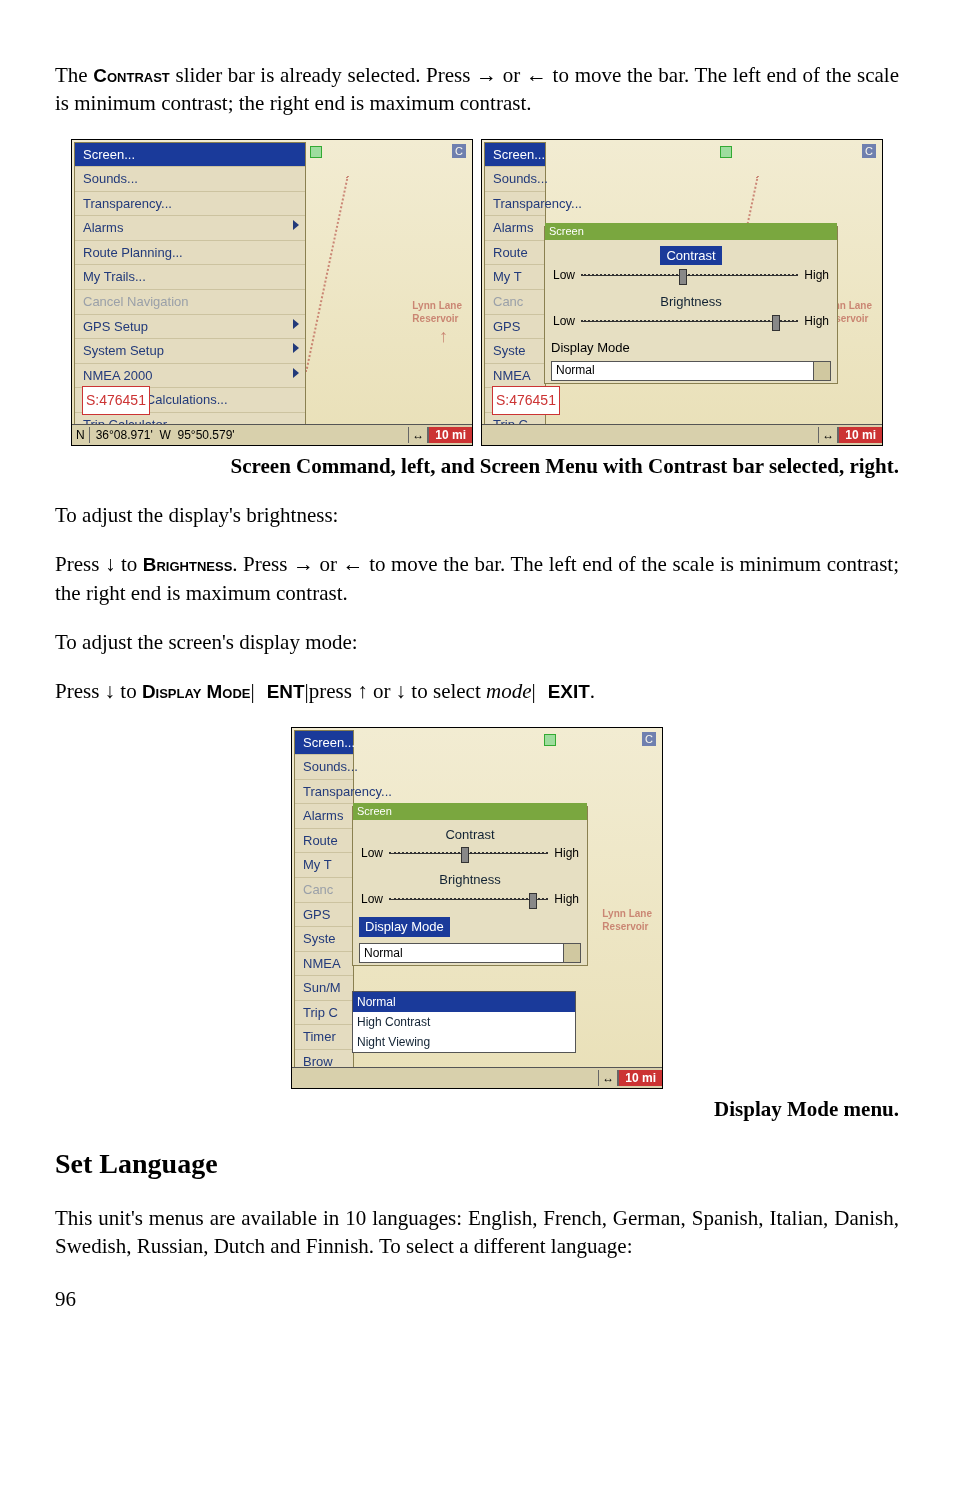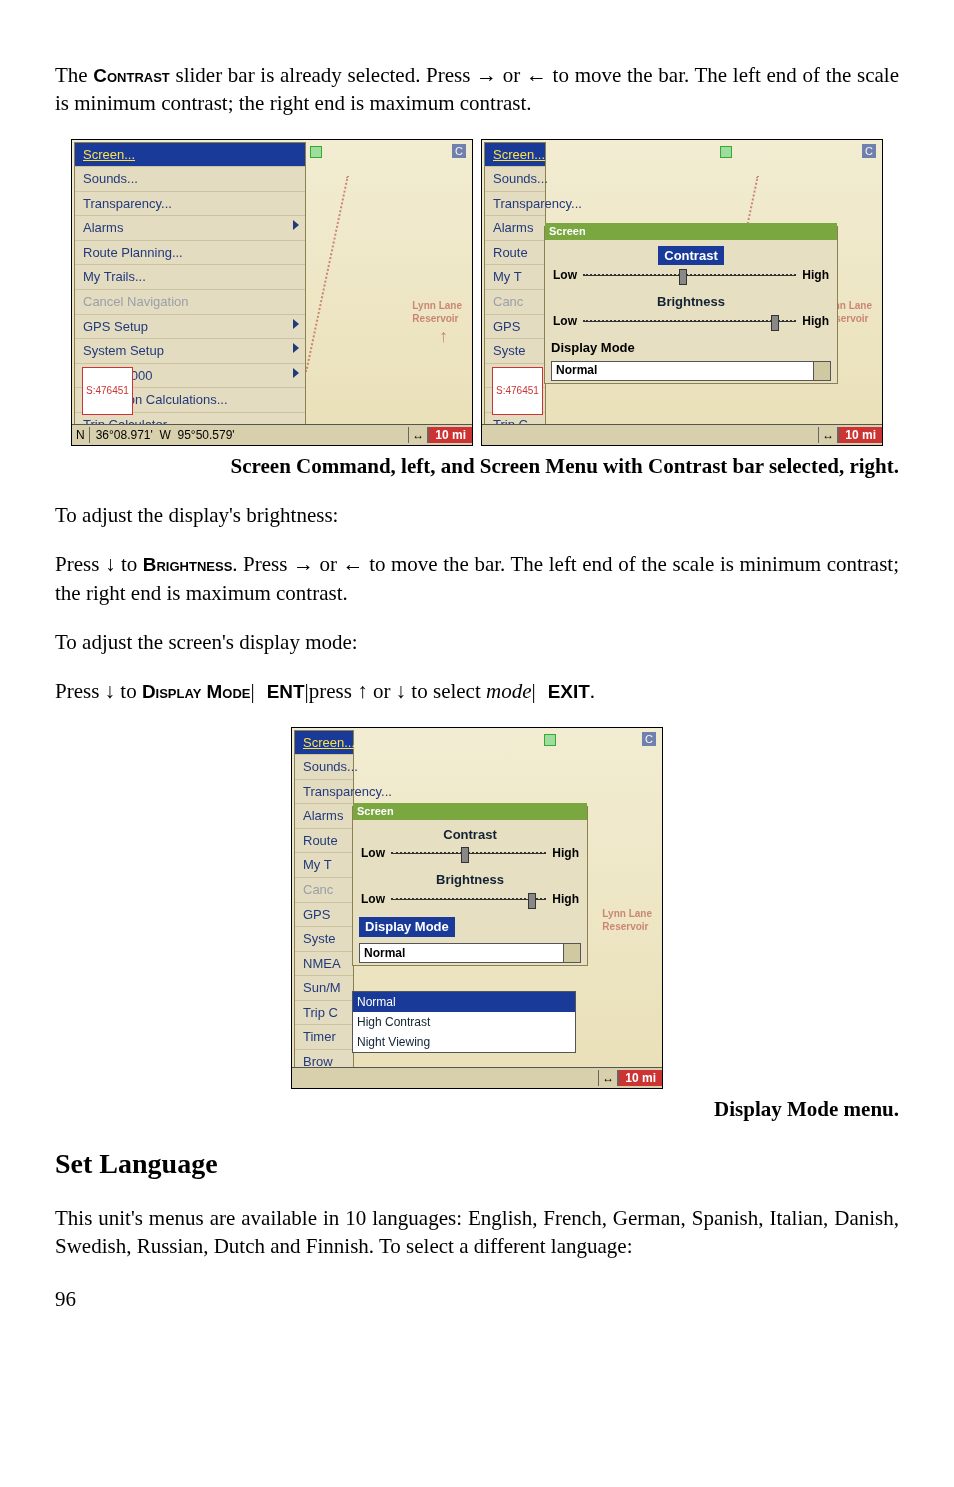--- a/index.html
+++ b/index.html
@@ -64,40 +64,38 @@
     border-bottom: 1px solid #ccc3a0;
     color: #223a7a;
     cursor: default;
     position: relative;
     white-space: nowrap;
     display: flex;
     align-items: center;
   }
   .menu-item.sel {
     background: #1a3a9a;
-    color: #fde047;
-    text-decoration: underline;
+    color: #ffffff;
   }
   .menu-item.dis { color: #9aa0a8; }
   .menu-item .sub-arrow {
     position: absolute; right: 6px; top: 4px;
     width: 0; height: 0;
     border-top: 5px solid transparent;
     border-bottom: 5px solid transparent;
     border-left: 6px solid #223a7a;
   }
 
   .popup {
     position: absolute;
     left: 62px; top: 86px;
     width: 280px;
     background: #e6dfc2;
     border: 1px solid #8a8050;
     padding: 0 6px 2px 6px;
-    font-weight: bold;
   }
   .popup .section { margin: 6px 2px 10px 2px; text-align: center; }
   .popup .section-title { display: inline-block; color: #123; margin-bottom: 2px; }
   .popup .section-title.sel { background: #1a3a9a; color: #fff; padding: 1px 6px; }
 
   .slider-row { display: flex; align-items: center; gap: 6px; font-size: 12px; }
   .slider-track {
     flex: 1;
     height: 0;
     border-top: 2px dotted #333;
@@ -164,22 +162,22 @@
     position: absolute; top: 6px; left: 238px;
     width: 10px; height: 10px;
     background: #9edd9e; border: 1px solid #3a3;
   }
   .highway-badge {
     position: absolute;
     left: 10px; bottom: 30px;
     background: #fff;
     color: #c33;
     border: 1px solid #c33;
-    font-size: 10px;
-    padding: 16px 3px;
+    font-size: 14px;
+    padding: 4px 3px;
   }
 
   .dropdown-box {
     background: #fff;
     border: 1px solid #555;
     flex: 1;
     height: 18px;
     position: relative;
     display: flex; align-items: center;
     padding-left: 4px;

